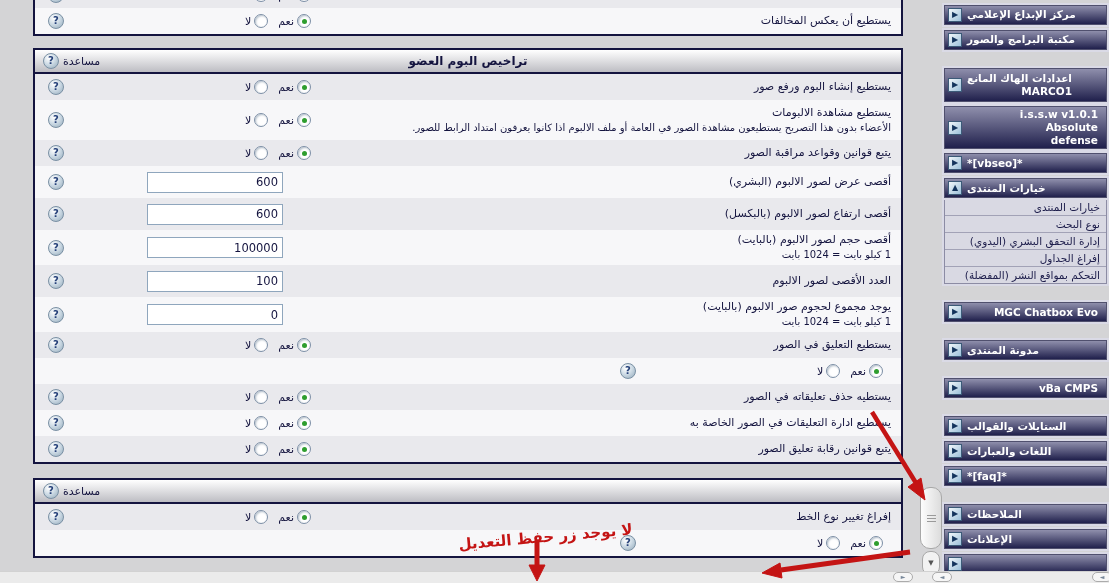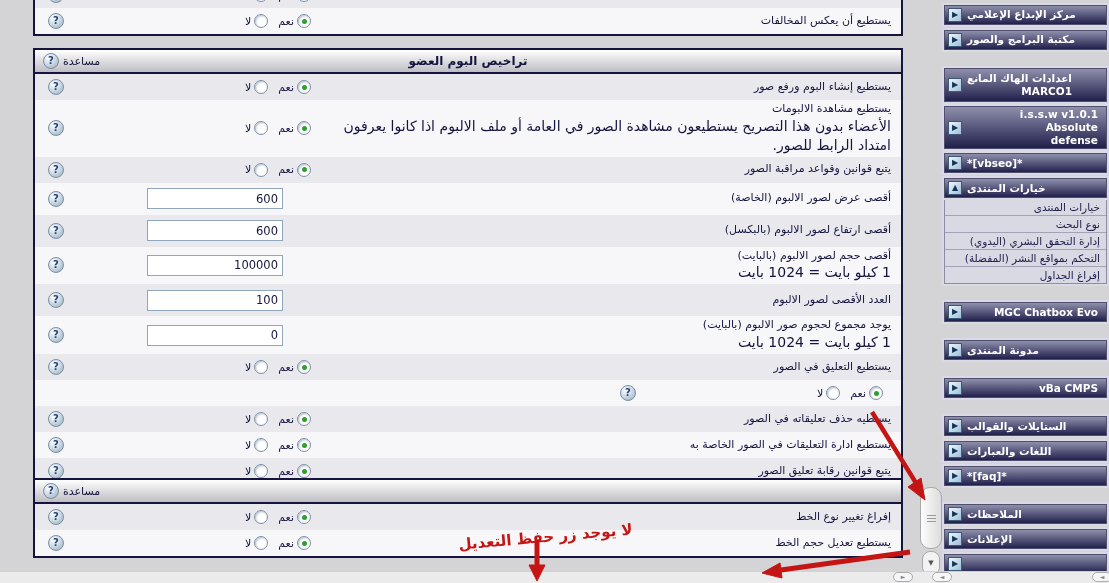--- a/index.html
+++ b/index.html
@@ -29,21 +29,21 @@
   }
   .row{
     display:flex;align-items:center;box-sizing:border-box;
     padding:2px 8px;font-size:11px;color:#14143f;
   }
   .row.alt-a{background:#e9e9ed;}
   .row.alt-b{background:#f7f7f9;}
   .row.h26{min-height:26px;}
   .row.h32{min-height:32px;} .row.h35{min-height:35px;} .row.h40{min-height:40px;}
   .cell-label{flex:1;text-align:right;line-height:1.35;padding-right:2px;}
-  .cell-label .sub{font-size:14px;}
+  .cell-label .sub{font-size:10px;}
   .cell-control{
     width:252px;display:flex;align-items:center;box-sizing:border-box;
     padding-left:0;padding-right:10px;justify-content:flex-start;
   }
   .cell-help{width:26px;display:flex;justify-content:center;}
   .help-icon{
     width:14px;height:14px;border-radius:50%;
     background:radial-gradient(circle at 35% 30%, #ffffff 0%, #cfdce6 45%, #93aabb 100%);
     border:1px solid #7a90a4;color:#27427a;
     font-size:10px;font-weight:bold;line-height:14px;text-align:center;
@@ -229,21 +229,21 @@
             <span class="radio"></span>
             <span class="rlabel last">لا</span>
           </span>
         </div>
         <div class="cell-help">
           <span class="help-icon">?</span>
         </div>
       </div>
       <div class="row alt-b h32">
         <div class="cell-label">
-          <div class="lbl">أقصى عرض لصور الالبوم (الخاصة)</div>
+          <div class="lbl">أقصى عرض لصور الالبوم (البشري)</div>
         </div>
         <div class="cell-control">
           <input class="num-input" type="text" value="600" style="">
         </div>
         <div class="cell-help">
           <span class="help-icon">?</span>
         </div>
       </div>
       <div class="row alt-a h32">
         <div class="cell-label">
@@ -401,23 +401,20 @@
             <span class="rlabel">نعم</span>
             <span class="radio"></span>
             <span class="rlabel last">لا</span>
           </span>
         </div>
         <div class="cell-help">
           <span class="help-icon">?</span>
         </div>
       </div>
       <div class="row alt-b h26">
-        <div class="cell-label">
-          <div class="lbl">يستطيع تعديل حجم الخط</div>
-        </div>
         <div class="cell-control">
           <span class="radio-group">
             <span class="radio sel">
               <span class="dot"></span>
             </span>
             <span class="rlabel">نعم</span>
             <span class="radio"></span>
             <span class="rlabel last">لا</span>
           </span>
         </div>
@@ -445,22 +442,22 @@
     </div>
     <div class="sb-item tight">
       <div class="sb-header"><span class="sb-btn">▶</span><span class="sb-label">*[vbseo]*</span></div>
     </div>
     <div class="sb-item">
       <div class="sb-header"><span class="sb-btn">▲</span><span class="sb-label">خيارات المنتدى</span></div>
       <div class="sb-children">
         <div class="sb-child">خيارات المنتدى</div>
         <div class="sb-child">نوع البحث</div>
         <div class="sb-child">إدارة التحقق البشري (اليدوي)</div>
+        <div class="sb-child">إفراغ الجداول</div>
         <div class="sb-child">التحكم بمواقع النشر (المفضلة)</div>
-        <div class="sb-child">إفراغ الجداول</div>
       </div>
     </div>
     <div class="sb-item group">
       <div class="sb-header latin"><span class="sb-btn">▶</span><span class="sb-label">MGC Chatbox Evo</span></div>
     </div>
     <div class="sb-item group">
       <div class="sb-header"><span class="sb-btn">▶</span><span class="sb-label">مدونة المنتدى</span></div>
     </div>
     <div class="sb-item group">
       <div class="sb-header latin"><span class="sb-btn">▶</span><span class="sb-label">vBa CMPS</span></div>

